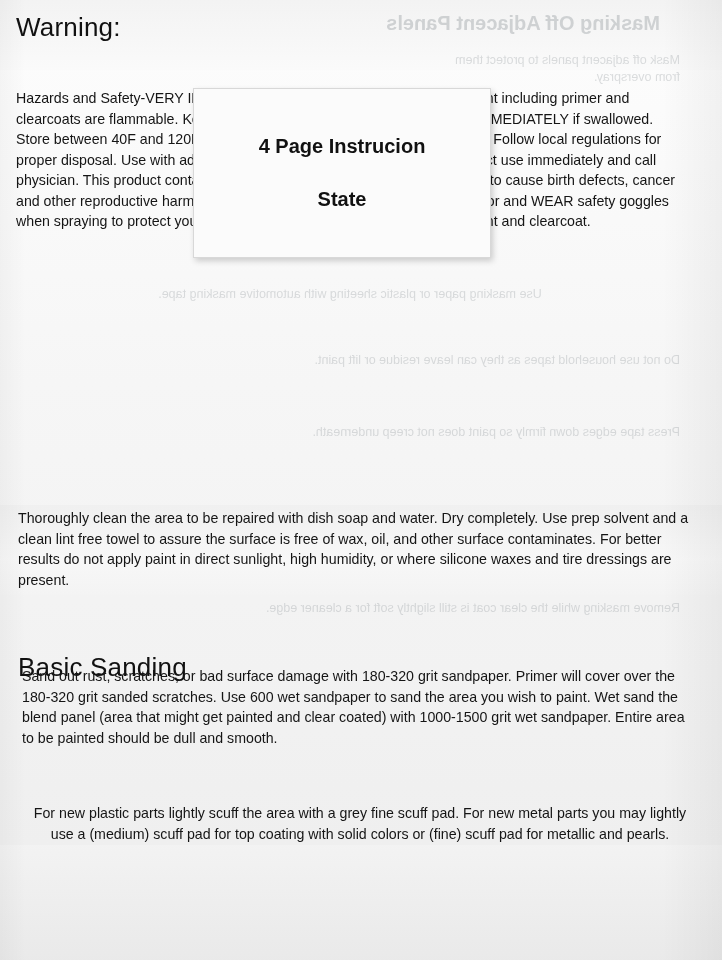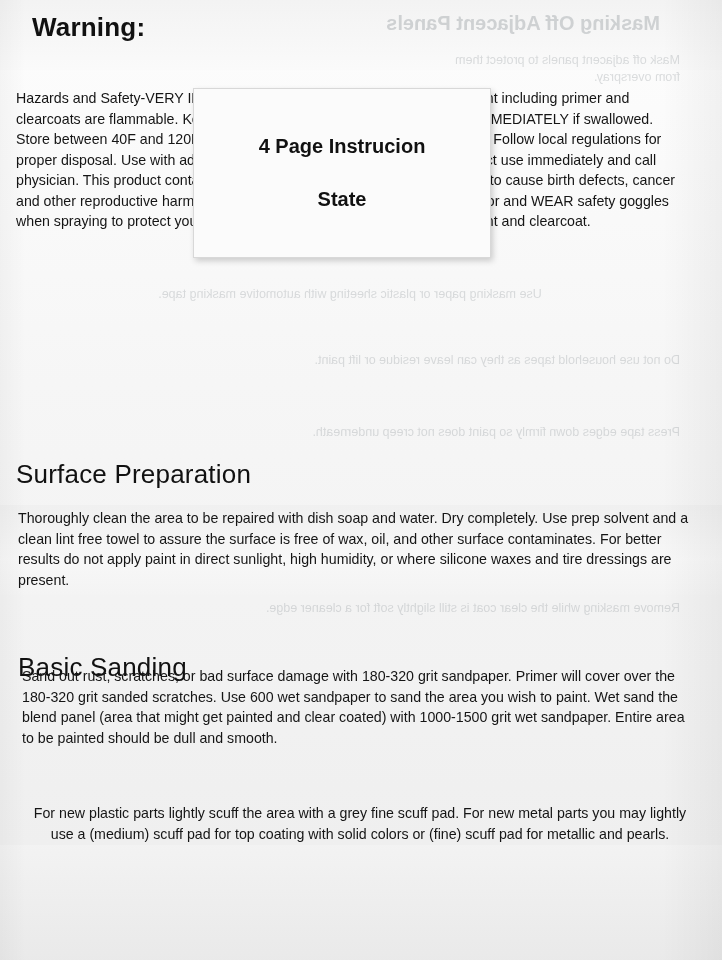--- a/index.html
+++ b/index.html
@@ -133,27 +133,26 @@
   <div class="bleed bleed-body" style="left:20px; top:286px; width:660px; text-align:center;">Use masking paper or plastic sheeting with automotive masking tape.</div>
 
   <div class="bleed bleed-body" style="left:20px; top:352px; width:660px;">Do not use household tapes as they can leave residue or lift paint.</div>
 
   <div class="bleed bleed-body" style="left:20px; top:424px; width:660px;">Press tape edges down firmly so paint does not creep underneath.</div>
 
   <div class="bleed bleed-body" style="left:20px; top:600px; width:660px;">Remove masking while the clear coat is still slightly soft for a cleaner edge.</div>
 
   <div class="content">
 
-    <h1 class="sec blk" style="left:32px; top:12px; width:400px;font-weight:bold;">Warning:</h1>
+    <h1 class="sec blk" style="left:16px; top:12px; width:400px;">Warning:</h1>
 
     <p class="body blk" style="left:16px; top:88px; width:672px;">Hazards and Safety-VERY IMPORTANT. Read before use. All touch-up paint including primer and clearcoats are flammable. Keep out of reach of children. Call a physician IMMEDIATELY if swallowed. Store between 40F and 120F. DO NOT STORE IN CAR and avoid freezing. Follow local regulations for proper disposal. Use with adequate ventilation. If you feel dizzy, stop product use immediately and call physician. This product contains chemicals known to the State of California to cause birth defects, cancer and other reproductive harm. WEAR an approved automotive paint respirator and WEAR safety goggles when spraying to protect your lungs and eyes. This includes the primer, paint and clearcoat.</p>
 
 
 
-    <h1 class="sec blk" style="left:16px; top:459px; width:400px;">Surface Preparation</h1>
 
     <p class="body blk" style="left:18px; top:508px; width:672px;">Thoroughly clean the area to be repaired with dish soap and water.  Dry completely. Use prep solvent and a clean lint free towel to assure the surface is free of wax, oil, and other surface contaminates. For better results do not apply paint in direct sunlight, high humidity, or where silicone waxes and tire dressings are present.</p>
 
     <h1 class="sec blk" style="left:18px; top:652px; width:400px;">Basic Sanding</h1>
 
     <p class="body blk" style="left:22px; top:666px; width:670px;">Sand out rust, scratches, or bad surface damage with 180-320 grit sandpaper. Primer will cover over the 180-320 grit sanded scratches. Use 600 wet sandpaper to sand the area you wish to paint. Wet sand the blend panel (area that might get painted and clear coated) with 1000-1500 grit wet sandpaper. Entire area to be painted should be dull and smooth.</p>
 
     <p class="body blk" style="left:28px; top:803px; width:664px;text-align:center;">For new plastic parts lightly scuff the area with a grey fine scuff pad. For new metal parts you may lightly use a (medium) scuff pad for top coating with solid colors or (fine) scuff pad for metallic and pearls.</p>
 
   </div>

